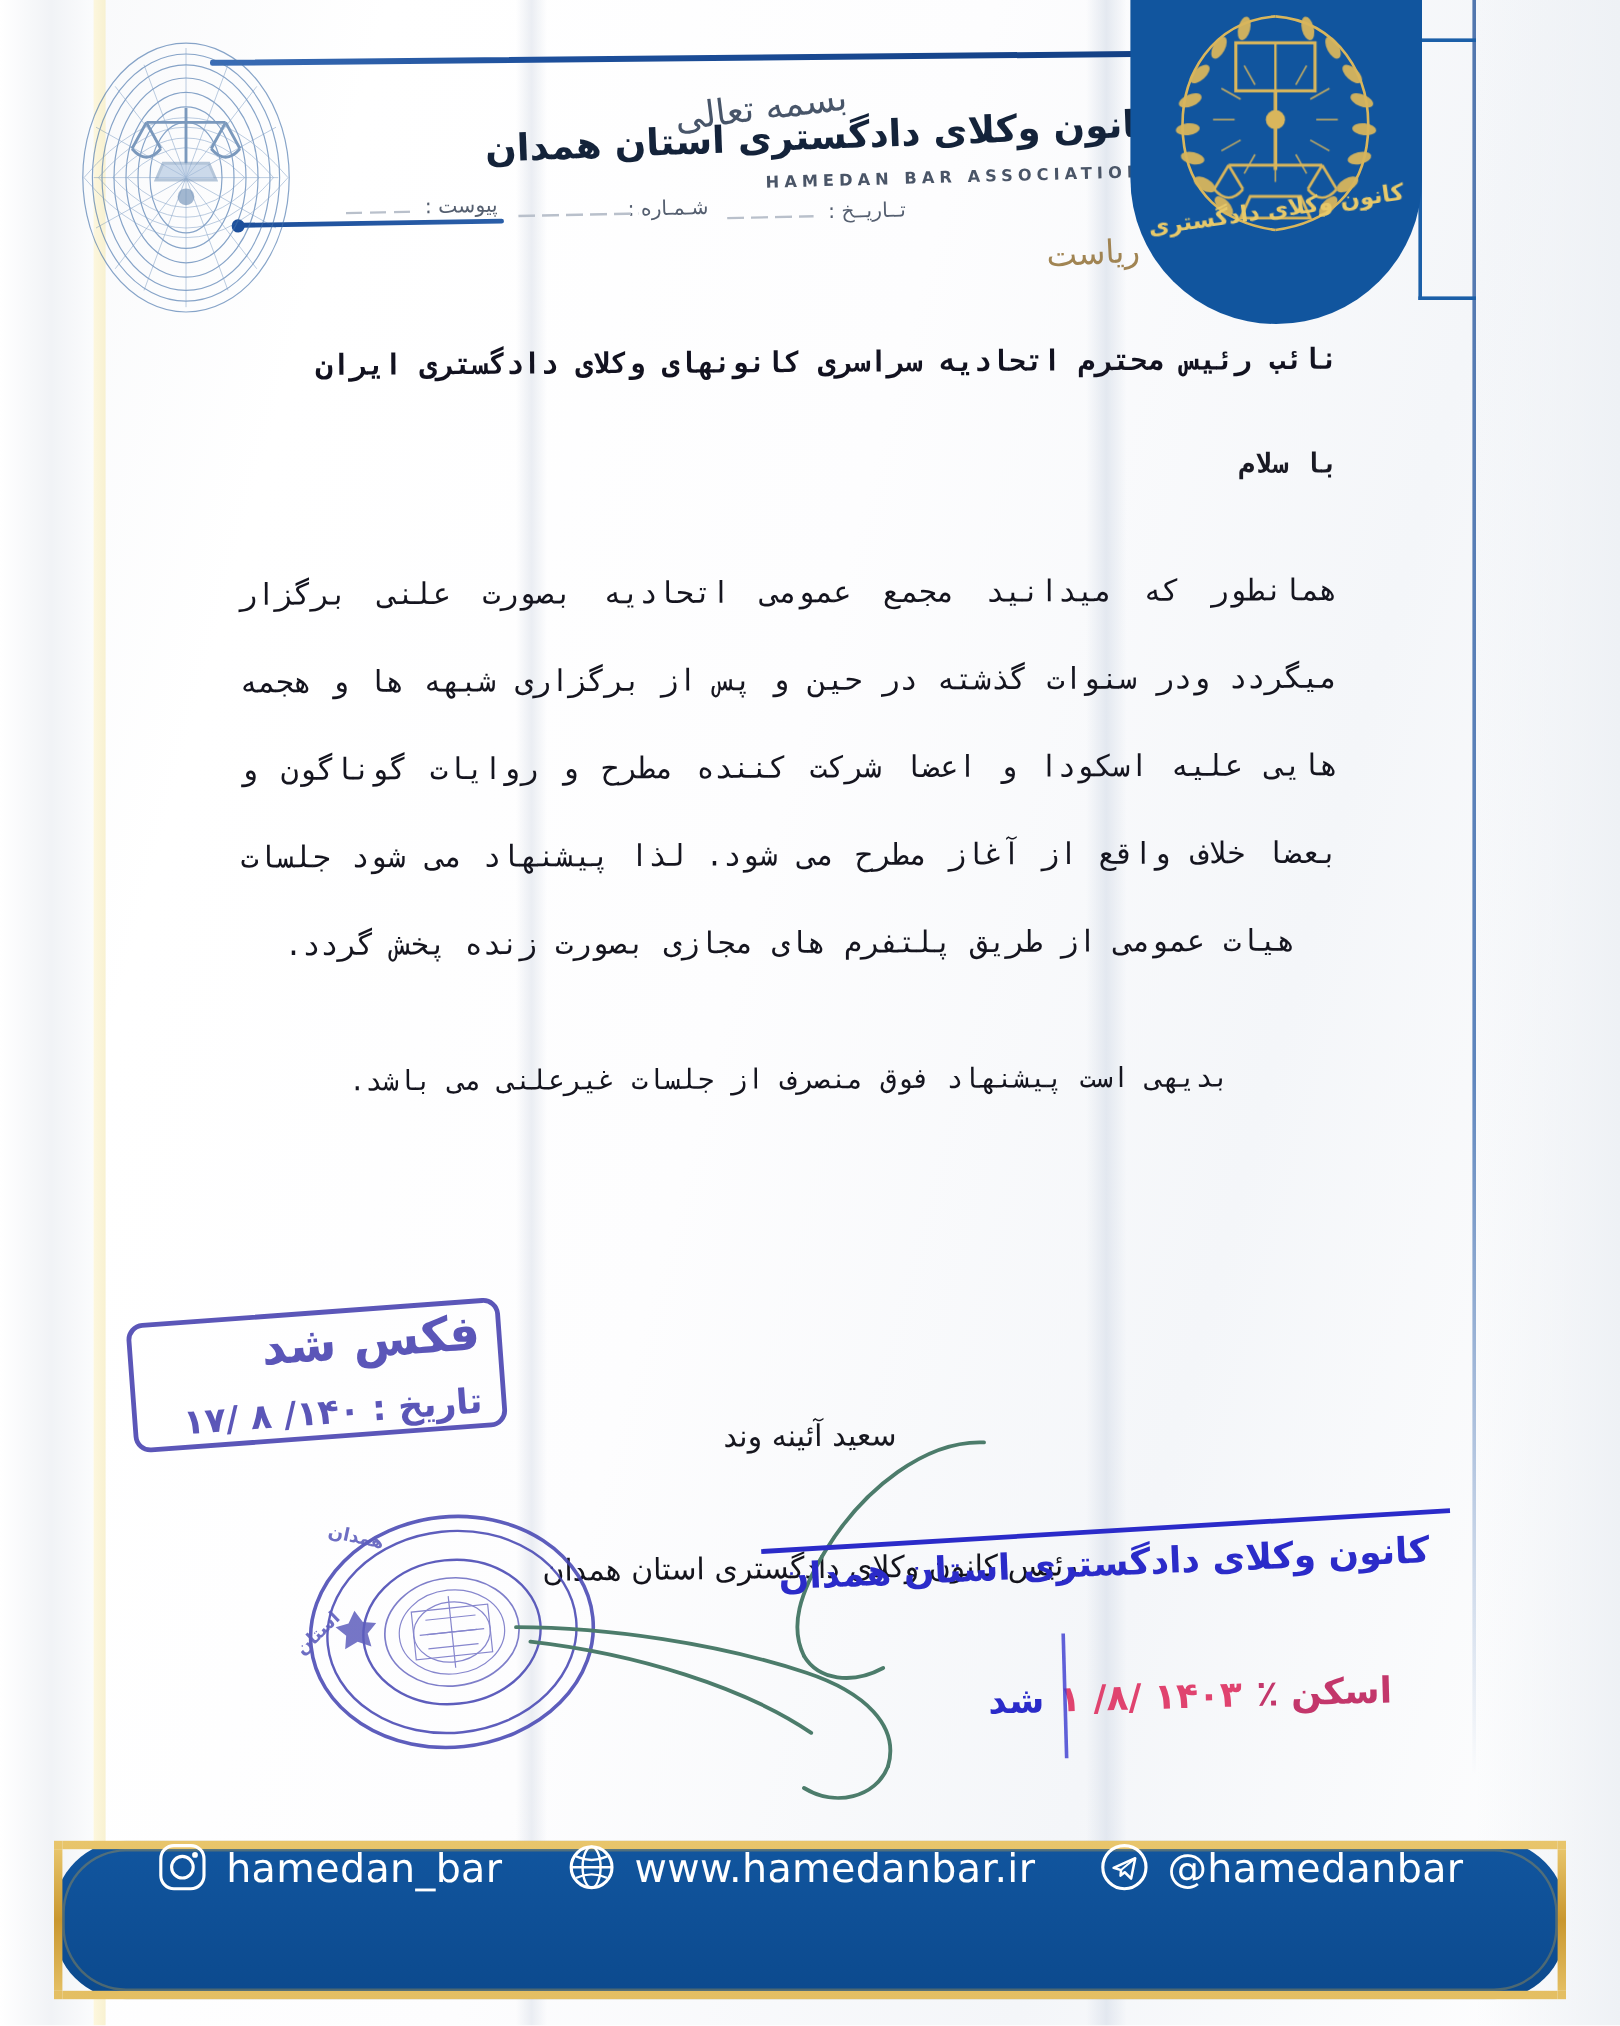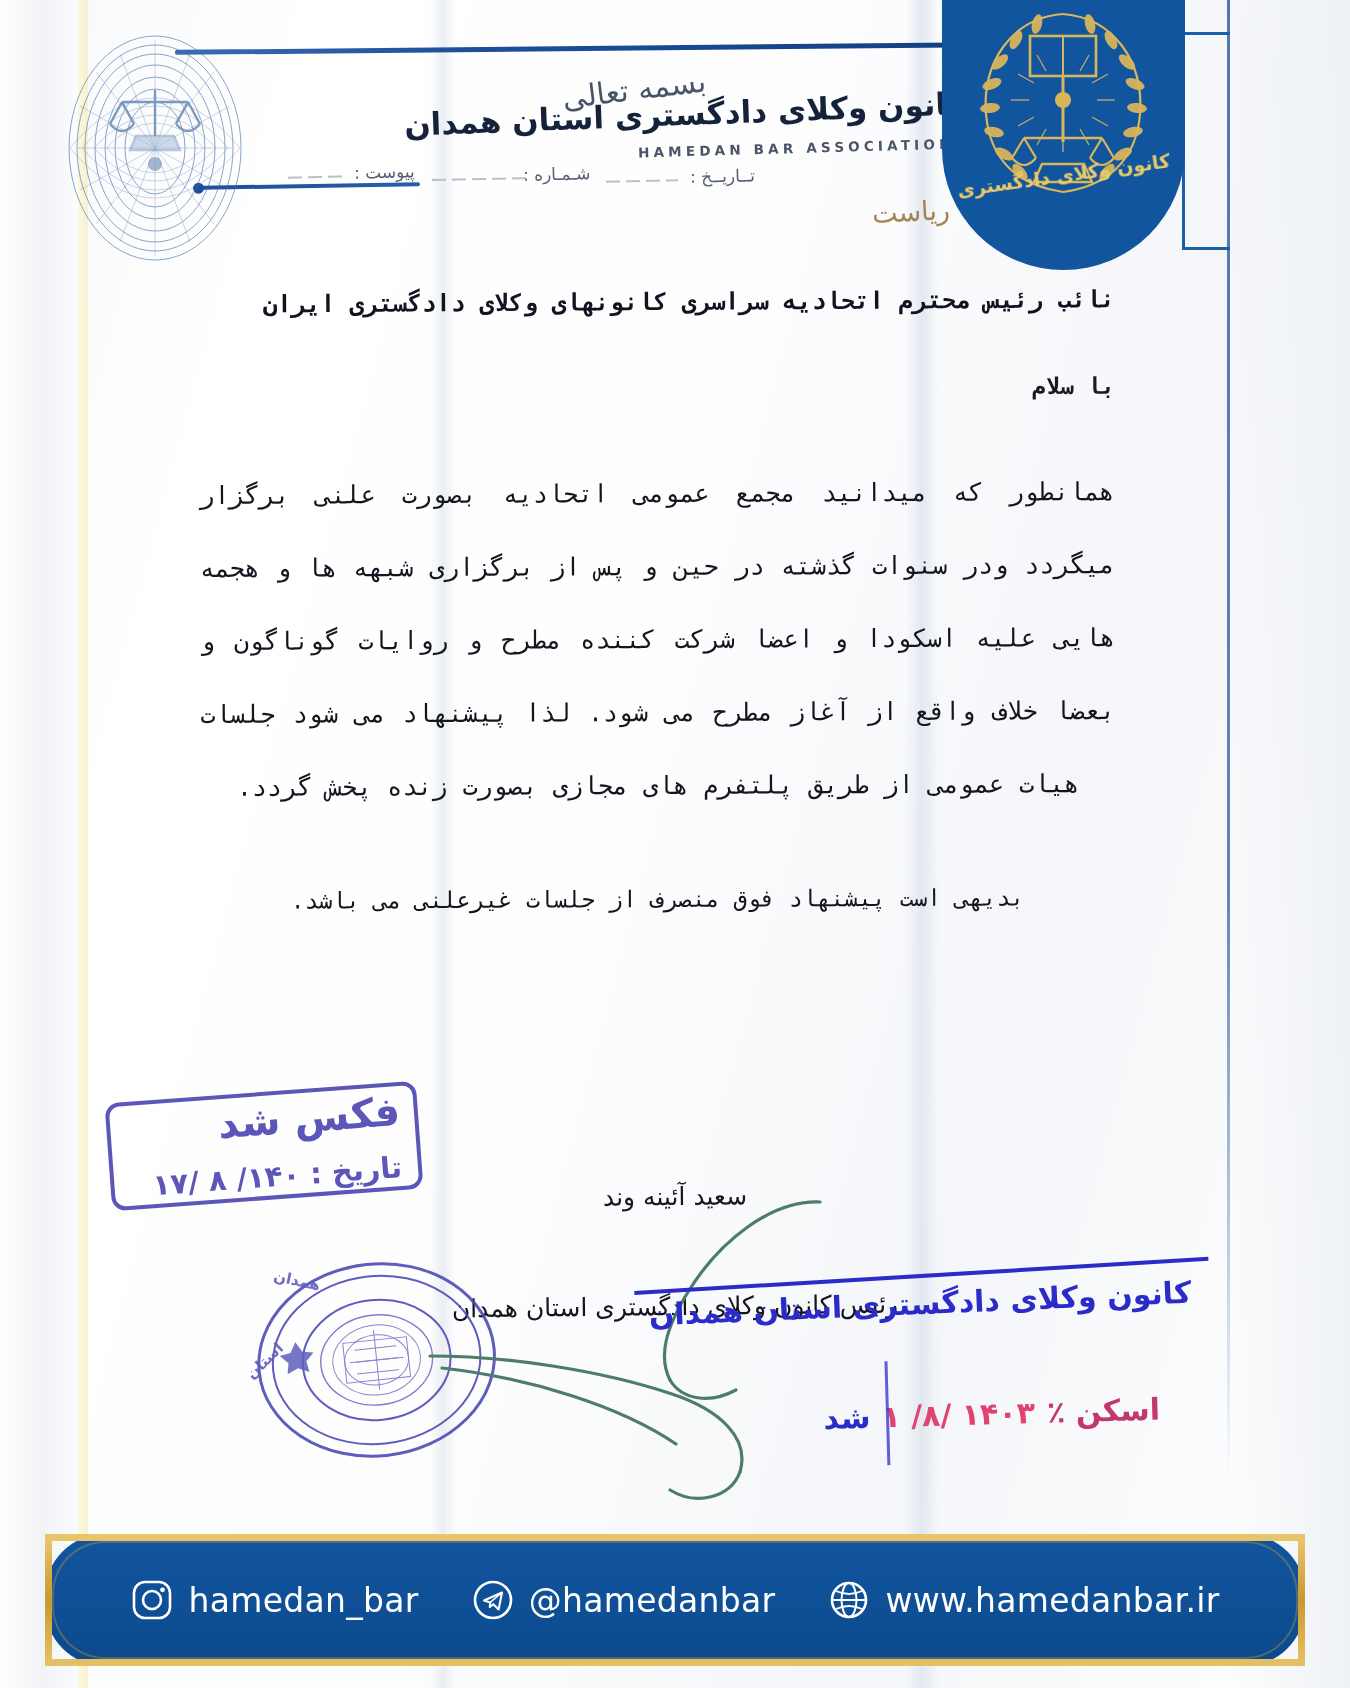--- a/index.html
+++ b/index.html
@@ -332,21 +332,21 @@
     background: linear-gradient(180deg,#11559e 0%,#0c4a8e 100%);
     border: 7px solid;
     border-image: linear-gradient(180deg,#e8c56b 0%,#c9972f 50%,#e4bf63 100%) 1;
     border-radius: 60px;
     box-shadow: 0 0 0 2px rgba(200,160,60,.35) inset;
   }
   .footer-inner {
     position: absolute;
     inset: 0;
     display: flex;
-    align-items: center;
+    align-items: flex-start;
     justify-content: center;
     gap: 52px;
     direction: ltr;
     padding: 0 40px;
   }
   .fitem {
     display: flex;
     align-items: center;
     gap: 14px;
     color: #ffffff;
@@ -548,34 +548,34 @@
         <svg width="44" height="44" viewBox="0 0 44 44">
           <rect x="4" y="4" width="36" height="36" rx="11" ry="11" fill="none" stroke="#ffffff" stroke-width="2.6"></rect>
           <circle cx="22" cy="22" r="9" fill="none" stroke="#ffffff" stroke-width="2.6"></circle>
           <circle cx="32.5" cy="11.8" r="2.4" fill="#ffffff"></circle>
         </svg>
         <span>hamedan_bar</span>
       </div>
 
       <div class="fitem">
         <svg width="44" height="44" viewBox="0 0 44 44">
-          <circle cx="22" cy="22" r="18" fill="none" stroke="#ffffff" stroke-width="2.6"></circle>
-          <path d="M13 22.5 L31 14.5 L27.6 31.5 L22.3 26.2 L18.8 29 L19.2 24.4 Z" fill="none" stroke="#ffffff" stroke-width="2.1" stroke-linejoin="round"></path>
-          <path d="M19.2 24.4 L31 14.5" fill="none" stroke="#ffffff" stroke-width="1.6"></path>
-        </svg>
-        <span>@hamedanbar</span>
-      </div>
-
-      <div class="fitem">
-        <svg width="44" height="44" viewBox="0 0 44 44">
           <circle cx="22" cy="22" r="17" fill="none" stroke="#ffffff" stroke-width="2.6"></circle>
           <ellipse cx="22" cy="22" rx="7.5" ry="17" fill="none" stroke="#ffffff" stroke-width="2"></ellipse>
           <line x1="5" y1="22" x2="39" y2="22" stroke="#ffffff" stroke-width="2"></line>
           <path d="M9 13 Q22 19 35 13" fill="none" stroke="#ffffff" stroke-width="1.9"></path>
           <path d="M9 31 Q22 25 35 31" fill="none" stroke="#ffffff" stroke-width="1.9"></path>
         </svg>
         <span>www.hamedanbar.ir</span>
       </div>
 
+      <div class="fitem">
+        <svg width="44" height="44" viewBox="0 0 44 44">
+          <circle cx="22" cy="22" r="18" fill="none" stroke="#ffffff" stroke-width="2.6"></circle>
+          <path d="M13 22.5 L31 14.5 L27.6 31.5 L22.3 26.2 L18.8 29 L19.2 24.4 Z" fill="none" stroke="#ffffff" stroke-width="2.1" stroke-linejoin="round"></path>
+          <path d="M19.2 24.4 L31 14.5" fill="none" stroke="#ffffff" stroke-width="1.6"></path>
+        </svg>
+        <span>@hamedanbar</span>
+      </div>
+
     </div>
   </div>
 
 </div>
 
 </body></html>

